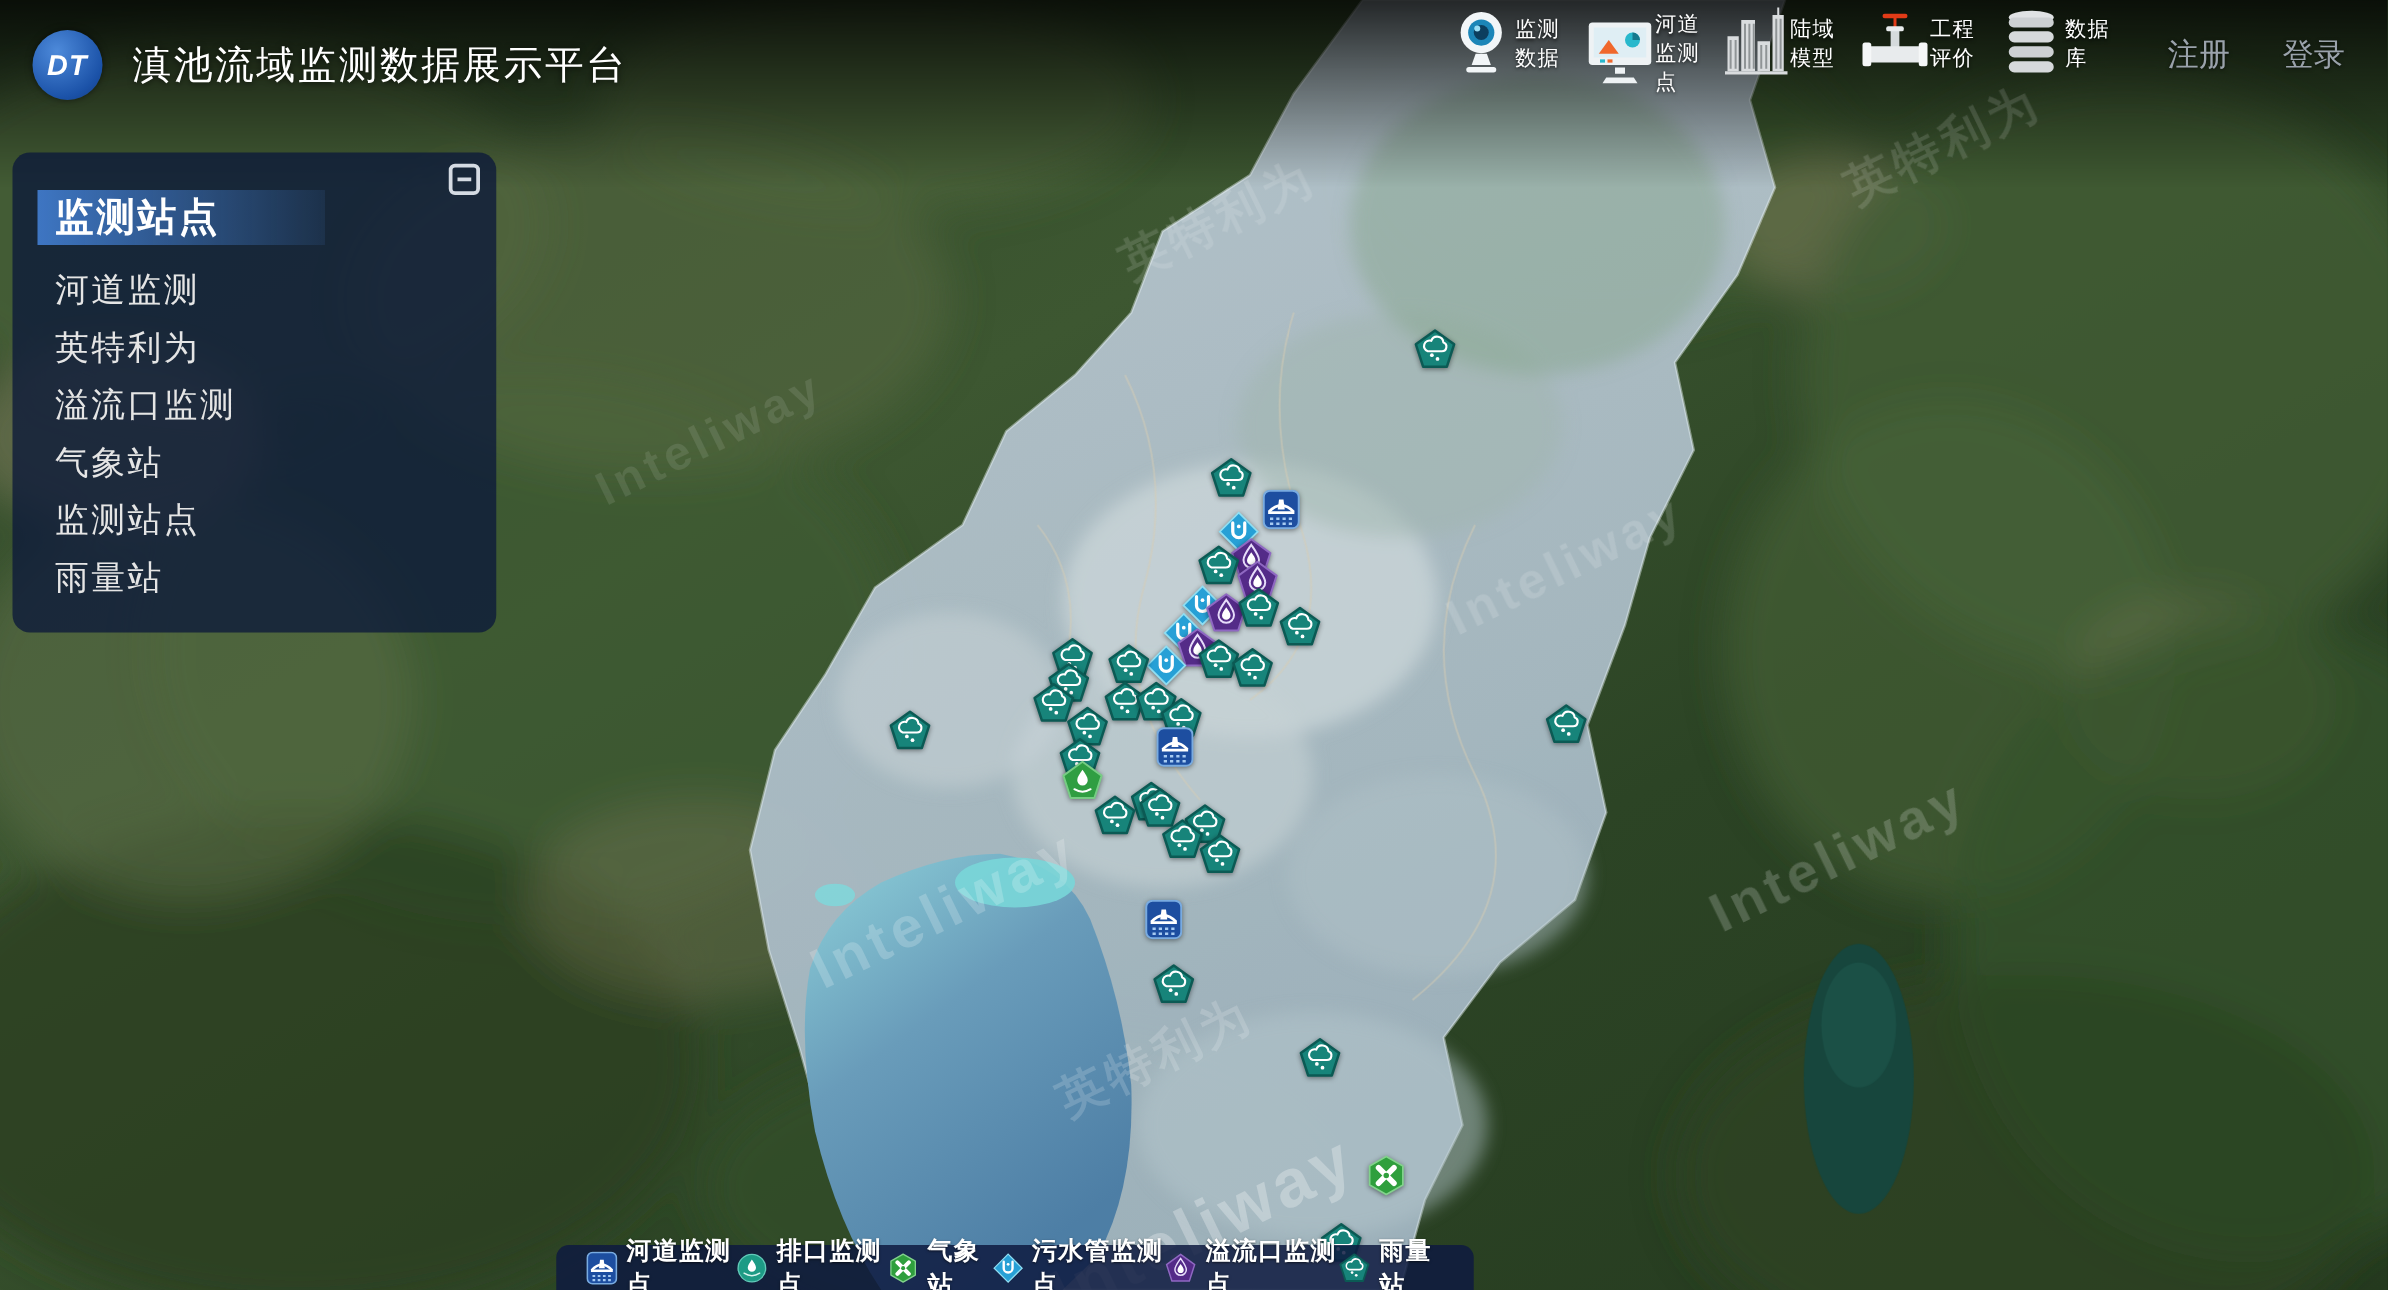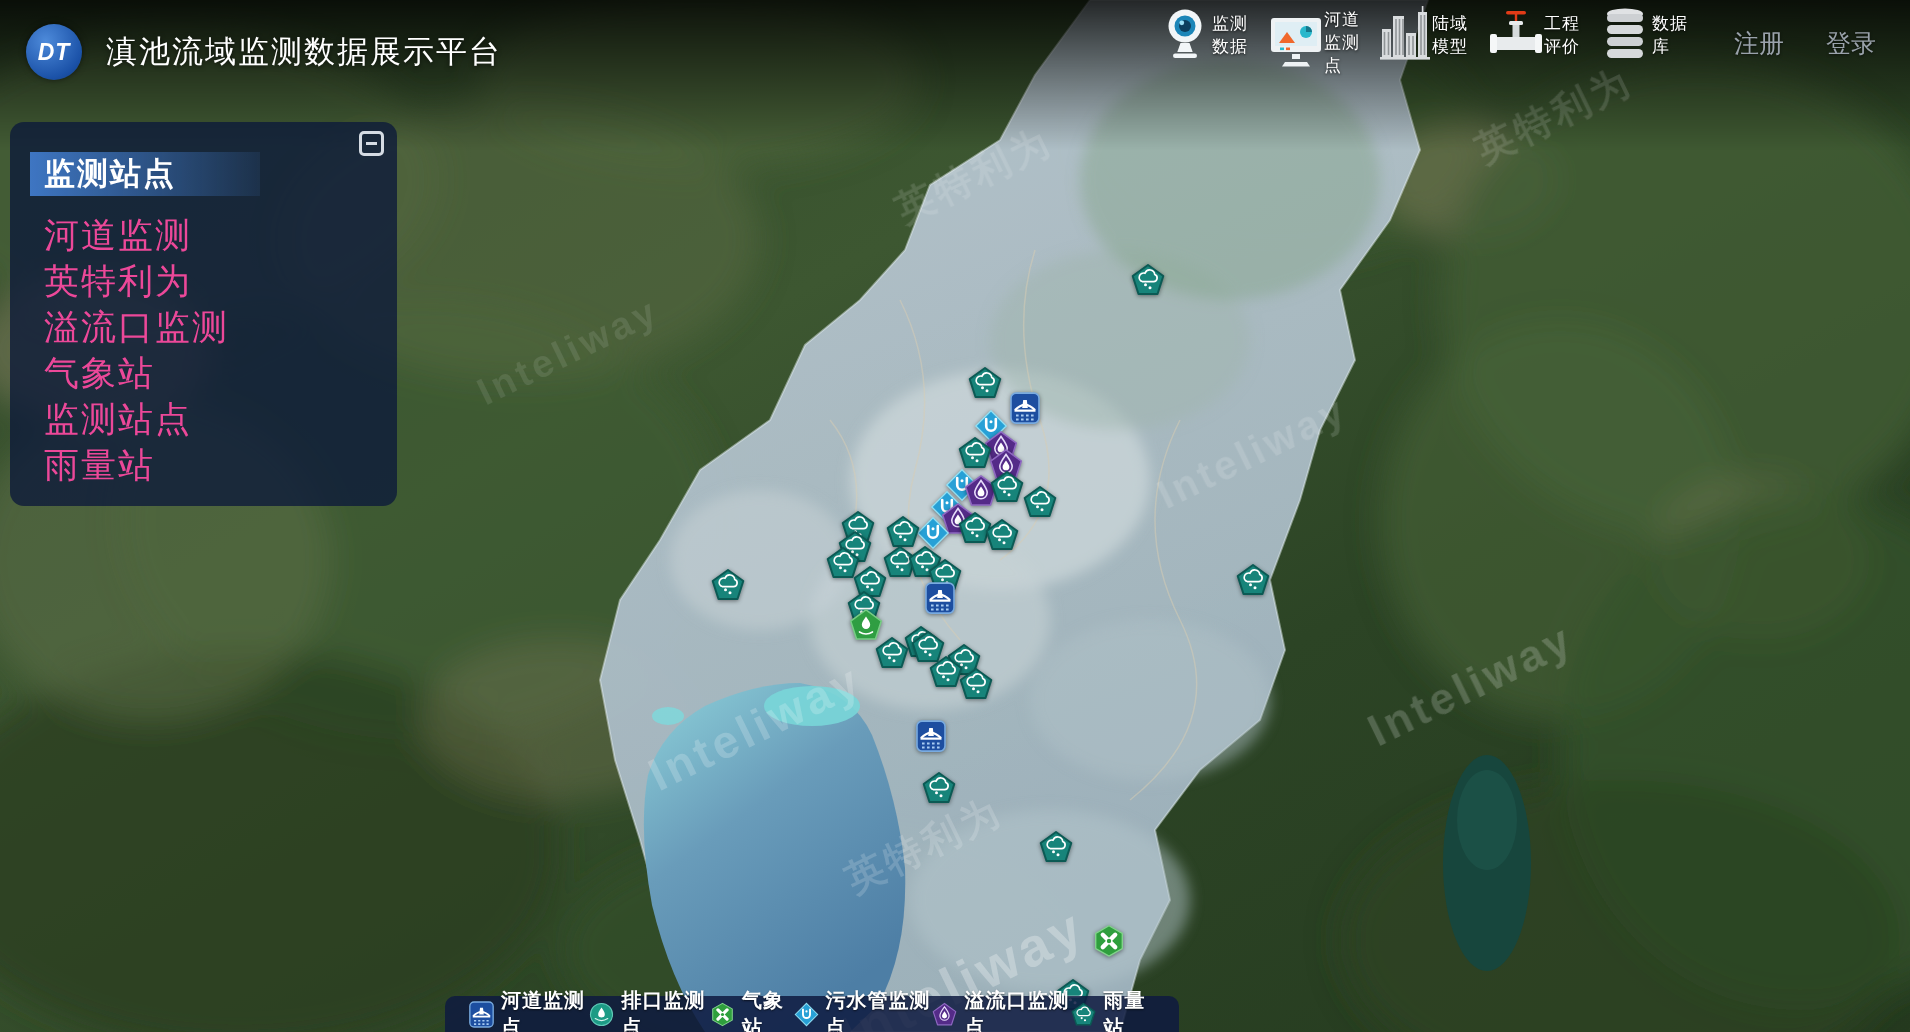--- a/index.html
+++ b/index.html
@@ -52,22 +52,22 @@
                    background:rgba(12,24,58,.78); border-radius:14px; z-index:5; }
   .panel-min { position:absolute; top:9px; right:13px; width:25px; height:25px;
                border:3px solid rgba(235,240,246,.9); border-radius:5px; cursor:pointer; }
   .panel-min .minus { position:absolute; left:4px; top:8px; width:11px; height:3px;
                       background:rgba(235,240,246,.9); }
   .panel-header { margin:30px 0 0 20px; width:230px; height:44px; line-height:44px;
                   padding-left:14px; color:#fff; font-size:31px; font-weight:bold;
                   letter-spacing:2px;
                   background:linear-gradient(90deg, rgba(64,122,202,.95), rgba(64,122,202,.12)); }
   #station-panel ul { list-style:none; margin:16px 0 0 34px; }
-  #station-panel li { color:#ec4899; font-size:35px; line-height:46px; letter-spacing:2px;
-                      cursor:pointer; }
+  #station-panel li { color:#e5e5e5; font-size:27px; line-height:46px; letter-spacing:2px;
+                      cursor:pointer;font-family:Liberation Mono, monospace; }
 
   
   #legend { position:absolute; left:445px; bottom:0; width:734px; height:36px; z-index:5;
             background:rgba(14,26,64,.85); border-radius:10px 10px 0 0;
             display:flex; align-items:center; justify-content:space-between; padding:0 24px; }
   .legend-item { display:flex; align-items:center; gap:7px; cursor:pointer; }
   .legend-icon { display:flex; }
   .legend-label { color:#fff; font-size:20px; font-weight:bold; letter-spacing:1px;
                   text-shadow:0 1px 2px rgba(0,0,0,.6); }
 </style>

